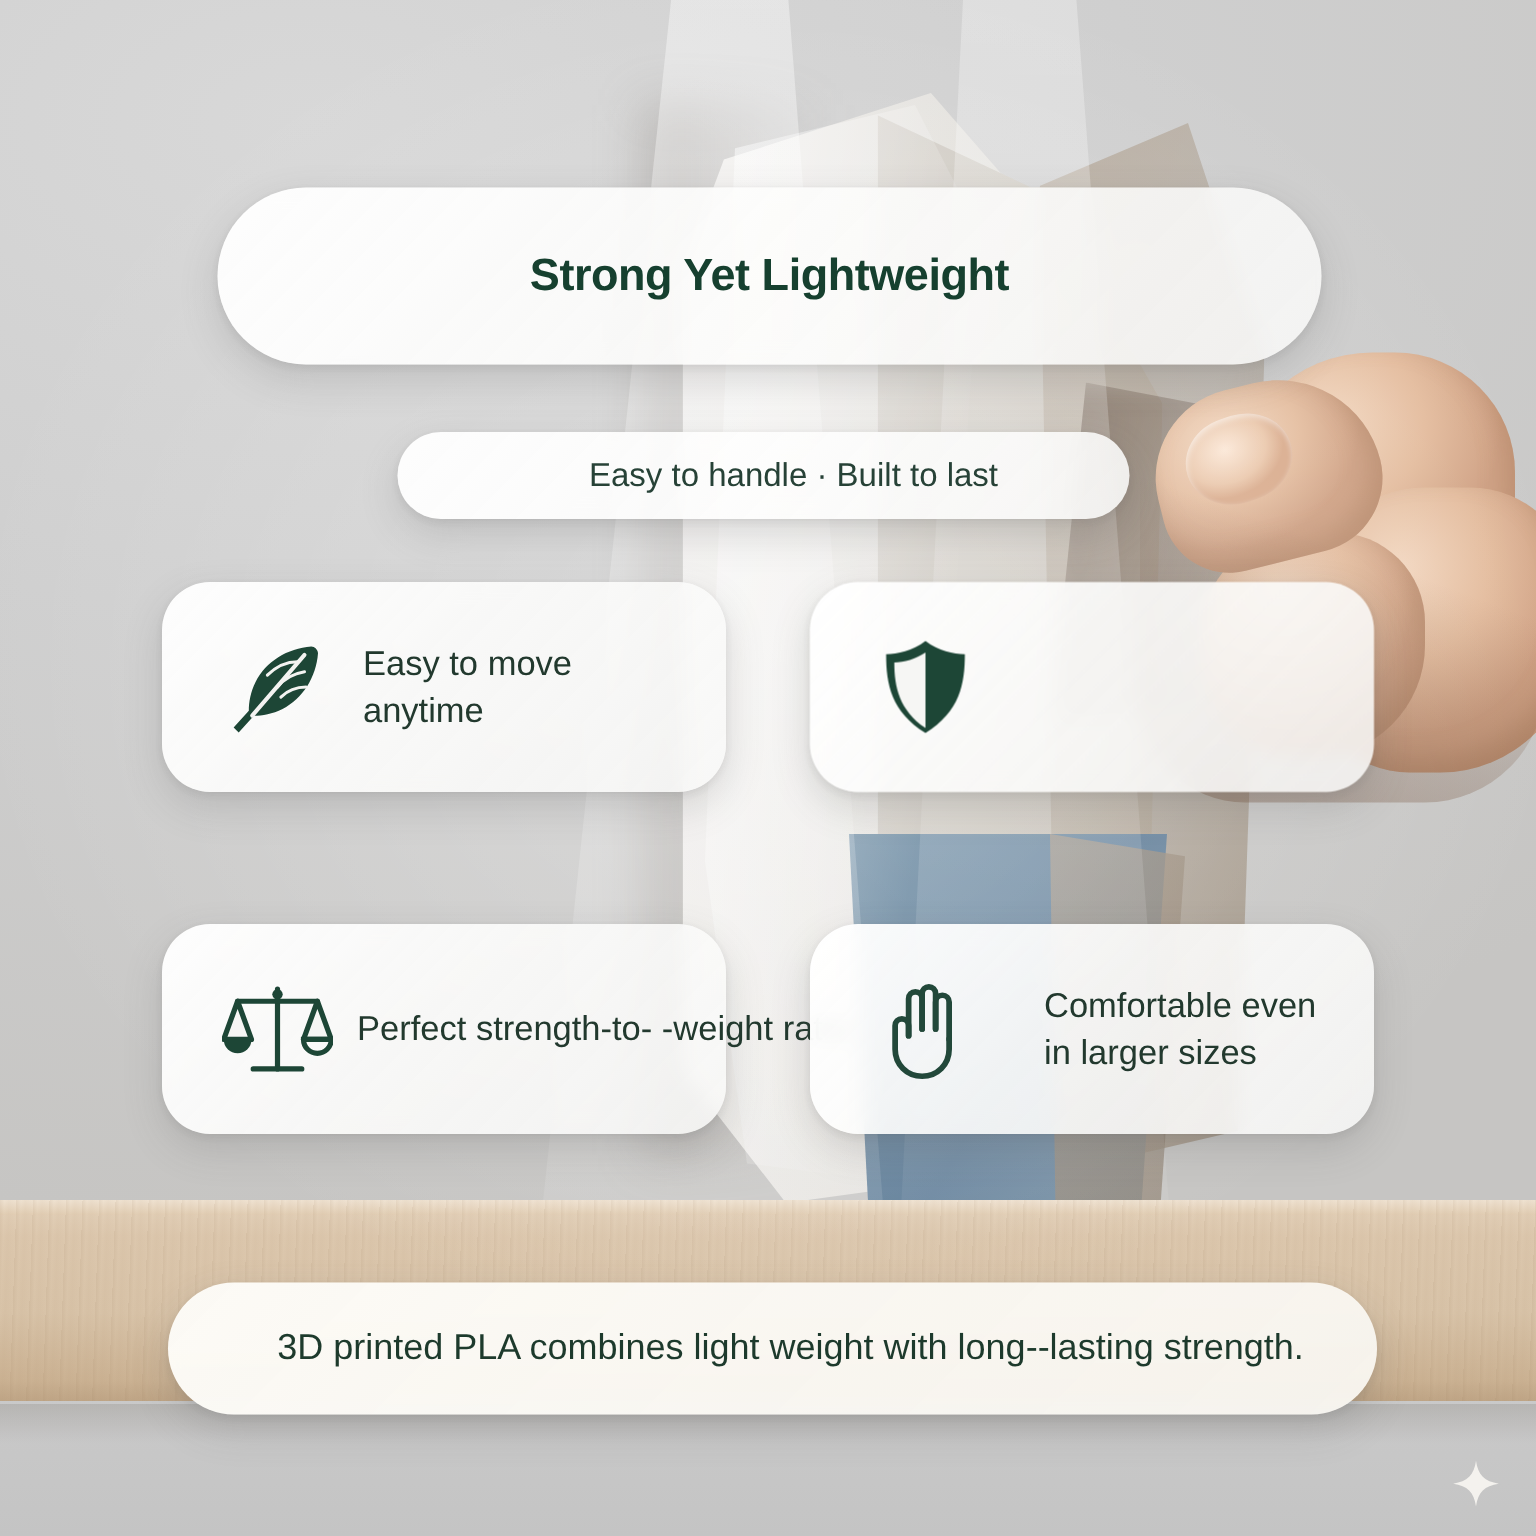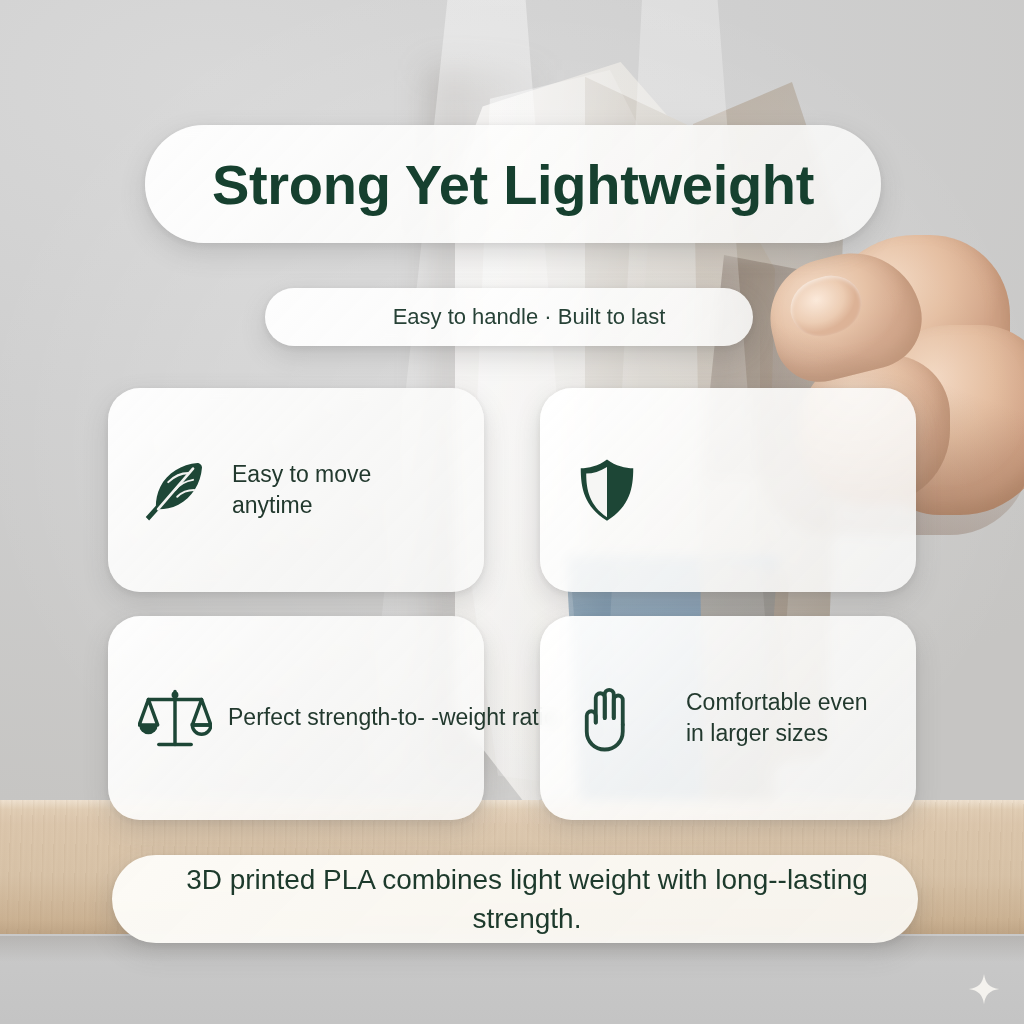--- a/index.html
+++ b/index.html
@@ -89,44 +89,44 @@
   .pill, .card, .caption{
     position:absolute;
     background:linear-gradient(135deg,rgba(255,255,255,.96) 0%,rgba(252,252,251,.90) 45%,rgba(248,248,247,.86) 100%);
     box-shadow:0 10px 26px rgba(90,90,90,.20), 0 2px 6px rgba(90,90,90,.12);
     backdrop-filter:blur(6px);
     display:flex;align-items:center;
   }
 
   .title-pill{left:145px;top:125px;width:736px;height:118px;border-radius:59px;
     justify-content:center;}
-  .title-text{font-size:56px;font-weight:bold;color:#16402f;letter-spacing:-.3px;
+  .title-text{font-size:30px;font-weight:bold;color:#16402f;letter-spacing:-.3px;
     white-space:nowrap;}
 
   .sub-pill{left:265px;top:288px;width:488px;height:58px;border-radius:29px;
     justify-content:center;
     background:linear-gradient(135deg,rgba(255,255,255,.95),rgba(250,250,249,.88));}
   .sub-text{font-size:22px;color:#274237;white-space:nowrap;margin-left:40px;}
 
-  .card{width:376px;height:204px;border-radius:32px;padding:0 28px;box-sizing:border-box;gap:18px;}
+  .card{width:376px;height:140px;border-radius:32px;padding:0 38px;box-sizing:border-box;gap:18px;}
   .card-tl{left:108px;top:388px;}
   .card-tr{left:540px;top:388px;}
   .card-bl{left:108px;top:616px;}
   .card-br{left:540px;top:616px;gap:40px;}
 
   .card-icon{flex:0 0 auto;width:78px;height:78px;display:flex;align-items:center;justify-content:center;}
   .card-icon svg{display:block;}
   .card-text{font-size:23px;line-height:1.35;color:#22392e;white-space:pre-line;
     overflow:visible;}
   .card-bl .card-text{white-space:nowrap;position:relative;left:-4px;}
 
   .caption{left:112px;top:855px;width:806px;height:88px;border-radius:44px;
     justify-content:center;text-align:center;
     background:linear-gradient(135deg,rgba(253,252,248,.97),rgba(249,247,242,.93));}
-  .caption-text{font-size:28px;line-height:1.4;color:#1d3a2c;margin-left:24px;}
+  .caption-text{font-size:24px;line-height:1.4;color:#1d3a2c;margin-left:24px;}
 
   .sparkle{position:absolute;left:965px;top:972px;width:38px;height:38px;}
 </style>
 </head>
 <body>
 
 <div id="stage">
 
   <div class="bg-wall"></div>
 

